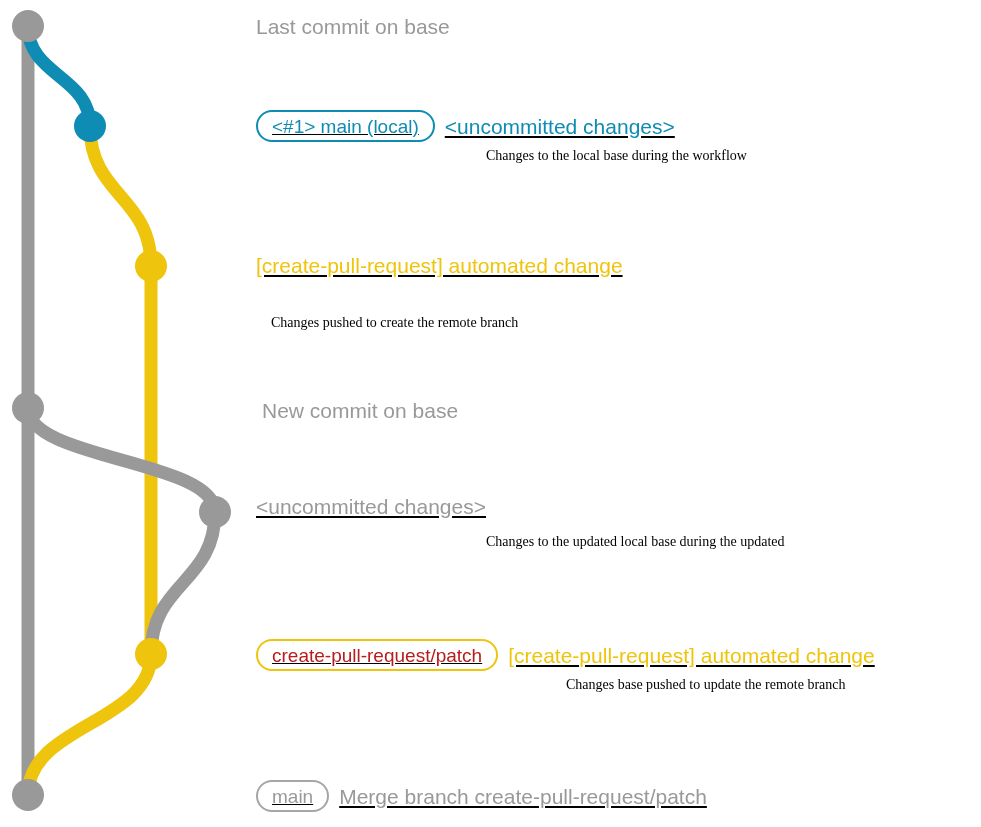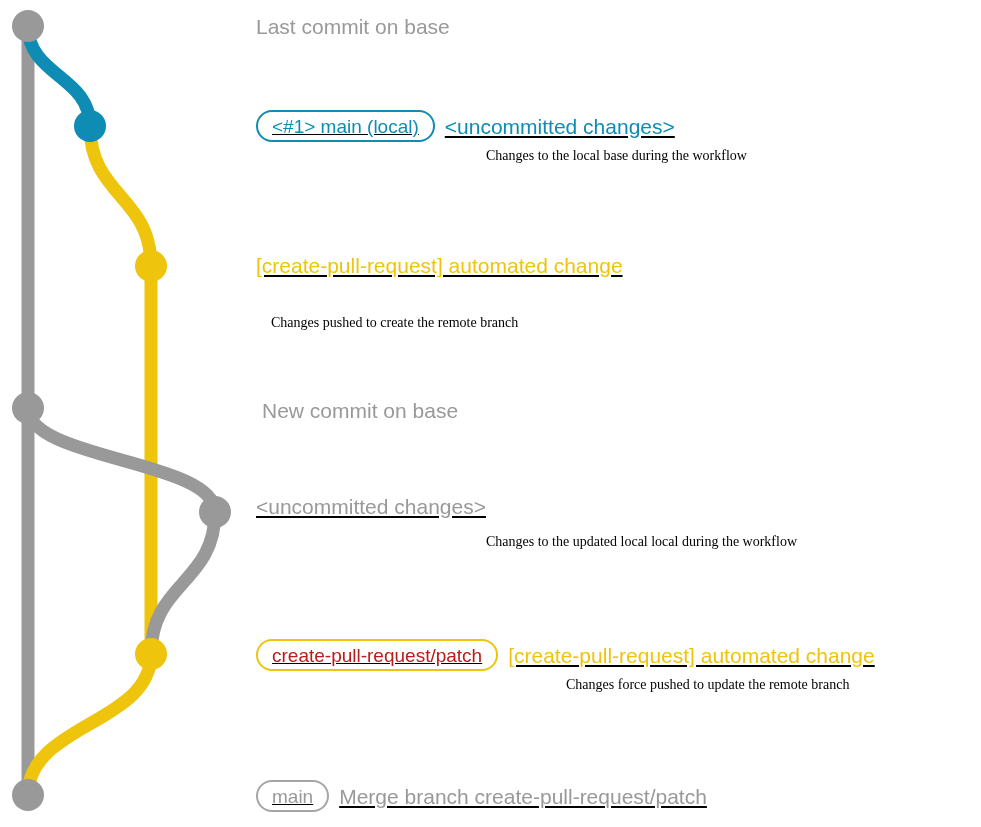--- a/index.html
+++ b/index.html
@@ -138,26 +138,26 @@
   <div class="row" style="left:256px; top:255px;">
     <span class="commit-subject yellow">[create-pull-request] automated change</span>
   </div>
   <div class="caption" style="left:271px; top:292px;margin-top:24px;">Changes pushed to create the remote branch</div>
 
   <div class="heading" style="left:262px; top:400px;">New commit on base</div>
 
   <div class="row" style="left:256px; top:496px;">
     <span class="commit-subject gray">&lt;uncommitted changes&gt;</span>
   </div>
-  <div class="caption" style="left:486px; top:535px;">Changes to the updated local local during the workflow</div>
+  <div class="caption" style="left:486px; top:535px;">Changes to the updated local base during the updated</div>
 
   <div class="row" style="left:256px; top:639px;">
     <span class="pill yellow">create-pull-request/patch</span>
     <span class="commit-subject yellow">[create-pull-request] automated change</span>
   </div>
-  <div class="caption" style="left:566px; top:678px;">Changes force pushed to update the remote branch</div>
+  <div class="caption" style="left:566px; top:678px;">Changes base pushed to update the remote branch</div>
 
   <div class="row" style="left:256px; top:780px;">
     <span class="pill gray">main</span>
     <span class="commit-subject gray">Merge branch create-pull-request/patch</span>
   </div>
 
 </div>
 
 </body></html>

